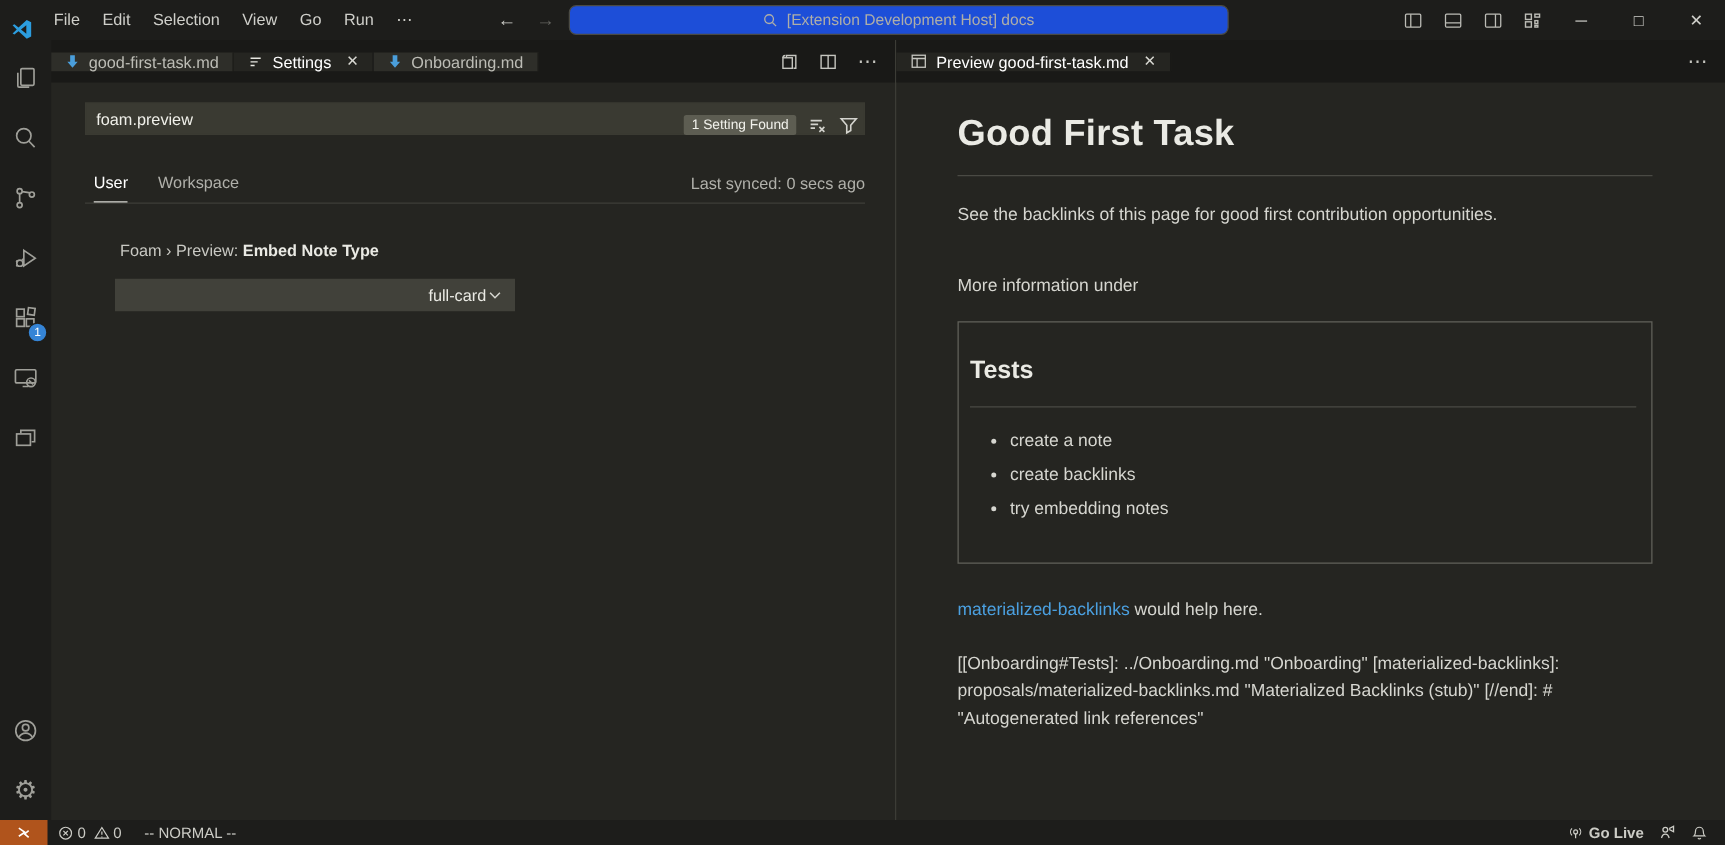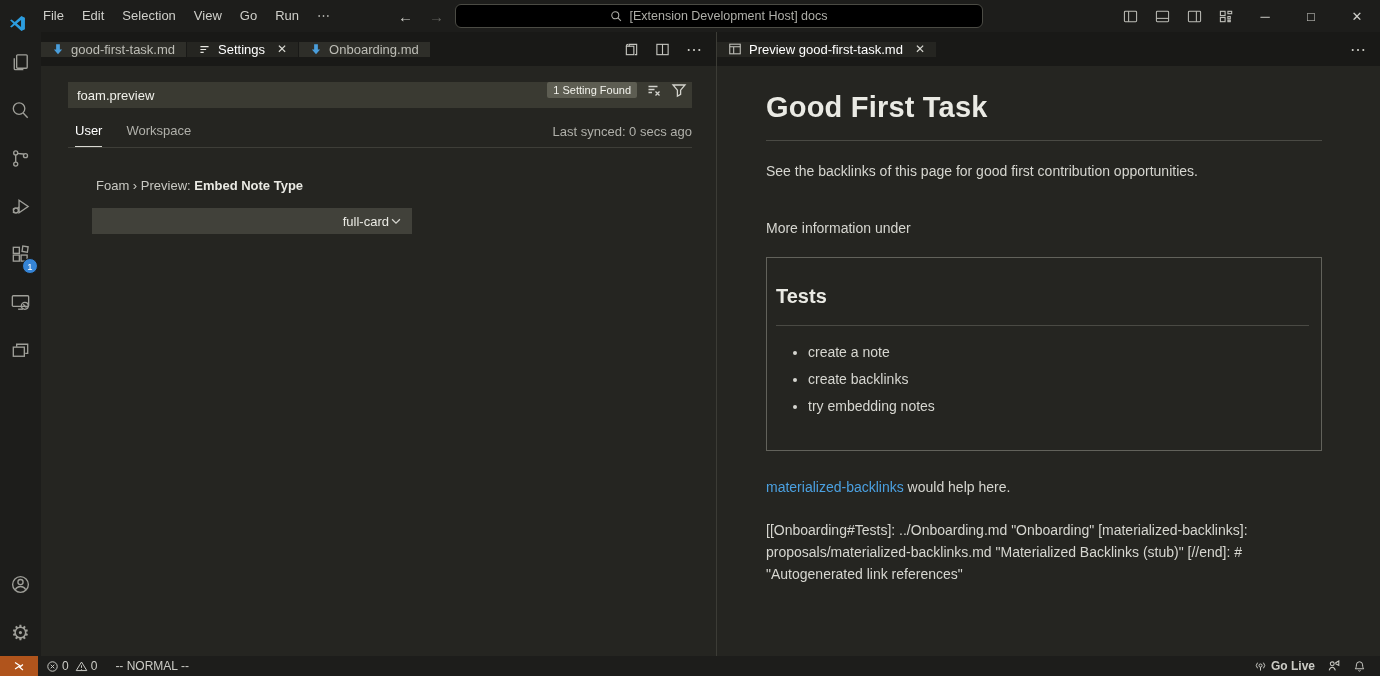--- a/index.html
+++ b/index.html
@@ -16,21 +16,21 @@
   .title-bar {
     height:32px; background:#1d1d1b; display:flex; align-items:flex-end;
     position:relative; font-size:13px; color:#cfcfca;
   }
   .vscode-logo { width:34px; display:flex; justify-content:center; }
   .menu-item { padding:0 9px; line-height:32px; cursor:default; }
   .nav-arrows { position:absolute; left:398px; top:0; height:32px; display:flex; gap:16px; align-items:center; font-size:15px; }
   .nav-arrow.disabled { color:#63635e; }
   .command-center {
     position:absolute; left:455px; top:4px; width:528px; height:24px;
-    background:#000000; border:1px solid #4b4b44; border-radius:6px;
+    background:#1d4ed8; border:1px solid #4b4b44; border-radius:6px;
     display:flex; align-items:center; justify-content:center; gap:6px;
     color:#aeaea8; font-size:12.5px;
   }
   .window-controls { margin-left:auto; display:flex; align-items:center; height:100%; }
   .layout-btn { width:32px; height:100%; display:flex; align-items:center; justify-content:center; color:#bdbdb7; }
   .win-btn { width:46px; height:100%; display:flex; align-items:center; justify-content:center; color:#cfcfca; font-size:13px; }
 
   
   .main { display:flex; height:624px; }
 
@@ -60,24 +60,24 @@
   .tab-actions { margin-left:auto; display:flex; align-items:center; gap:16px; padding-right:14px; color:#c5c5bf; }
   .md-arrow { color:#4a9edb; }
 
   
   .settings-body { padding:16px 24px 0 27px; }
   .search-row { position:relative; }
   .settings-search {
     width:100%; height:26px; background:#3a3a32; border:1px solid #3a3a32; outline:none;
     color:#f0f0ea; font-size:13px; padding:0 150px 0 8px; font-family:"Liberation Sans",sans-serif;
   }
-  .search-controls { position:absolute; right:5px; top:0; height:26px; display:flex; align-items:flex-start; gap:9px; color:#d3d3cd; }
+  .search-controls { position:absolute; right:5px; top:0; height:26px; display:flex; align-items:flex-end; gap:9px; color:#d3d3cd; }
   .badge-found { background:#5d5d52; color:#f2f2ec; font-size:11px; padding:2px 6px; border-radius:2px; }
   .scope-row {
-    display:flex; align-items:flex-end; margin-top:10px; padding-left:7px;
+    display:flex; align-items:flex-end; margin-top:25px; padding-left:7px;
     font-size:13px; color:#b0b0aa; border-bottom:1px solid #3e3e38; height:30px;
   }
   .scope-tab { margin-right:24px; padding-bottom:8px; border-bottom:1px solid transparent; }
   .scope-tab.active { color:#ffffff; border-bottom:1px solid #d8d8d2; }
   .sync-status { margin-left:auto; padding-bottom:8px; color:#b0b0aa; }
   .setting-block { margin-top:30px; padding-left:28px; }
   .setting-title { font-size:13px; color:#c9c9c3; }
   .setting-name { font-weight:700; color:#eaeae4; }
   .setting-select {
     margin-top:15px; margin-left:-4px; width:320px; height:26px; background:#41413a;

